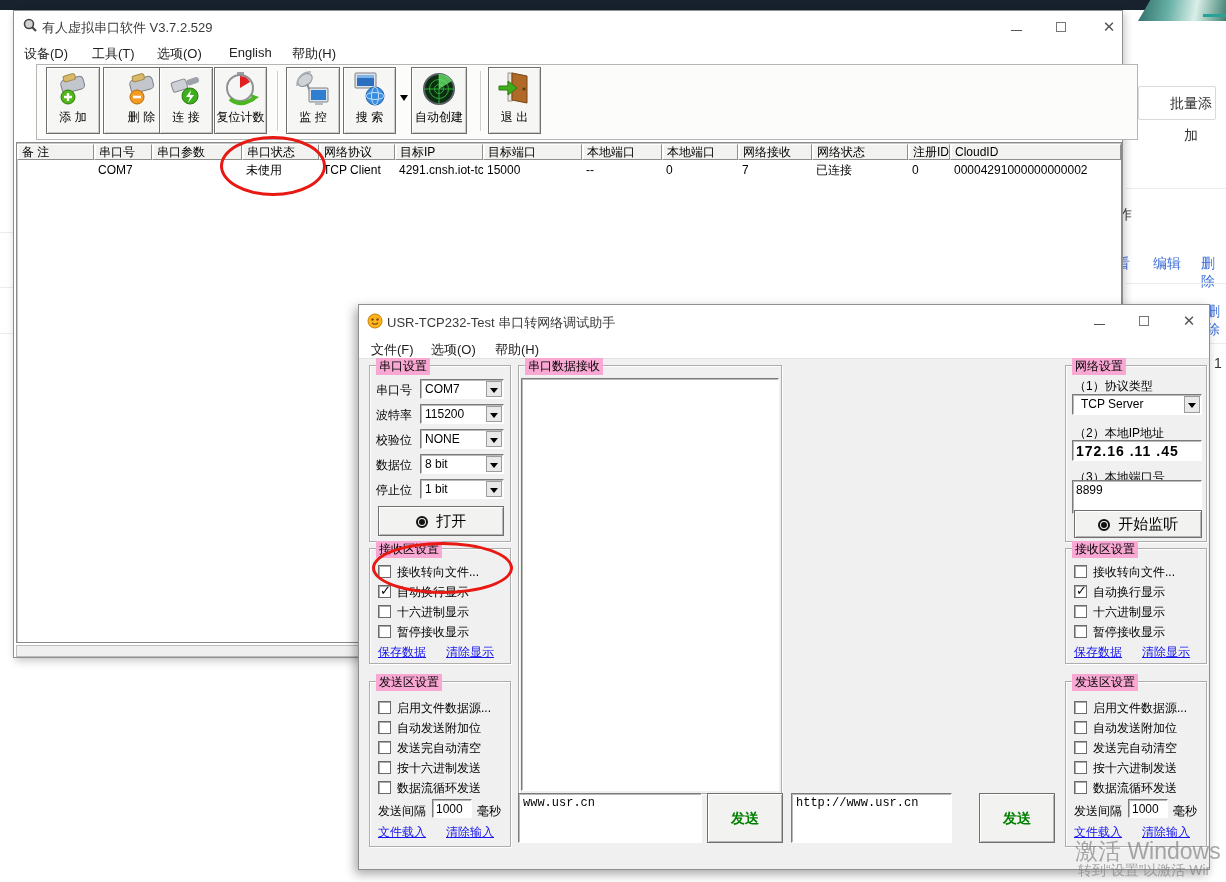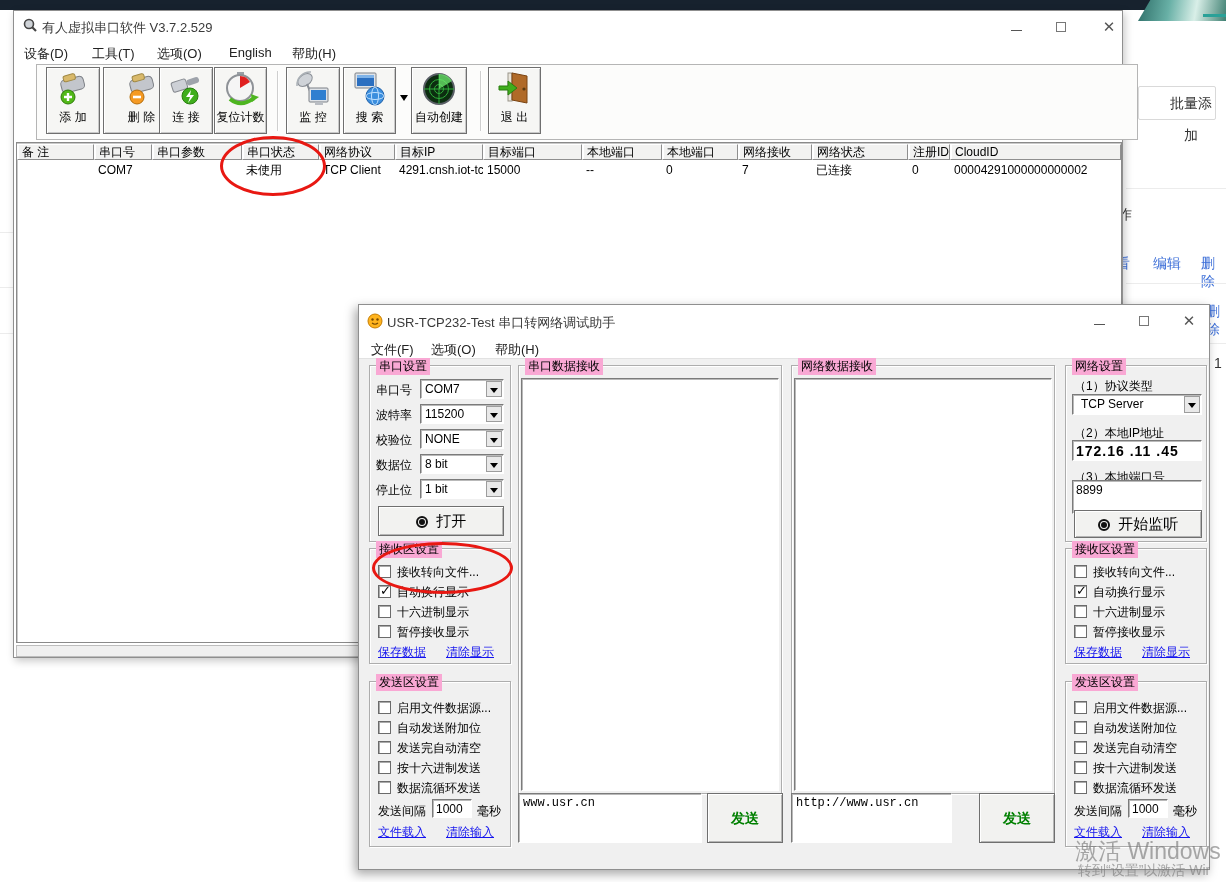--- a/index.html
+++ b/index.html
@@ -353,24 +353,20 @@
         <span class="link" style="left:76px;top:142px">清除输入</span>
       </div>
 
       <div class="group" style="left:159px;top:6px;width:264px;height:429px">
         <span class="glabel">串口数据接收</span>
         <div class="bigbox"></div>
       </div>
       <div class="sendbox" style="left:159px;top:434px;width:184px">www.usr.cn</div>
       <div class="btn3d sendbtn" style="left:348px;top:434px;width:76px">发送</div>
 
-      <div class="group" style="left:432px;top:6px;width:264px;height:429px">
-        <span class="glabel">网络数据接收</span>
-        <div class="bigbox"></div>
-      </div>
       <div class="sendbox" style="left:432px;top:434px;width:161px">http://www.usr.cn</div>
       <div class="btn3d sendbtn" style="left:620px;top:434px;width:76px">发送</div>
 
       <div class="group" style="left:706px;top:6px;width:142px;height:177px">
         <span class="glabel">网络设置</span>
         <span class="frow-label" style="left:8px;top:12px">（1）协议类型</span>
         <div class="sel" style="left:6px;top:28px;width:130px;height:21px">
           <span class="selval" style="left:8px">TCP Server</span>
             <span class="selarw">
               <i></i>

